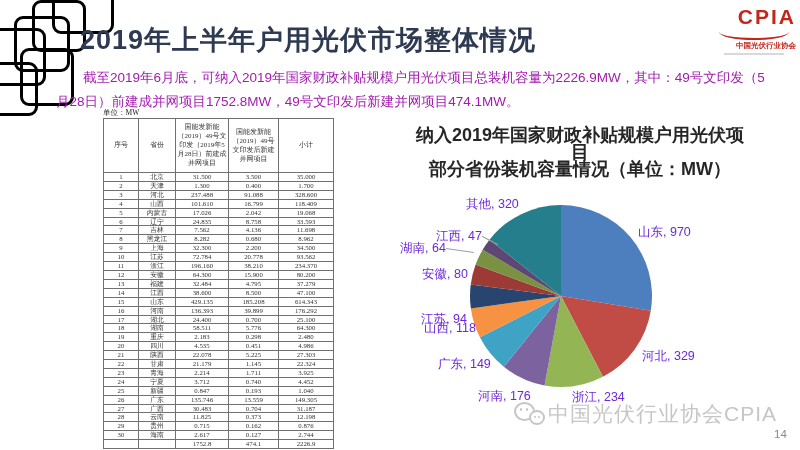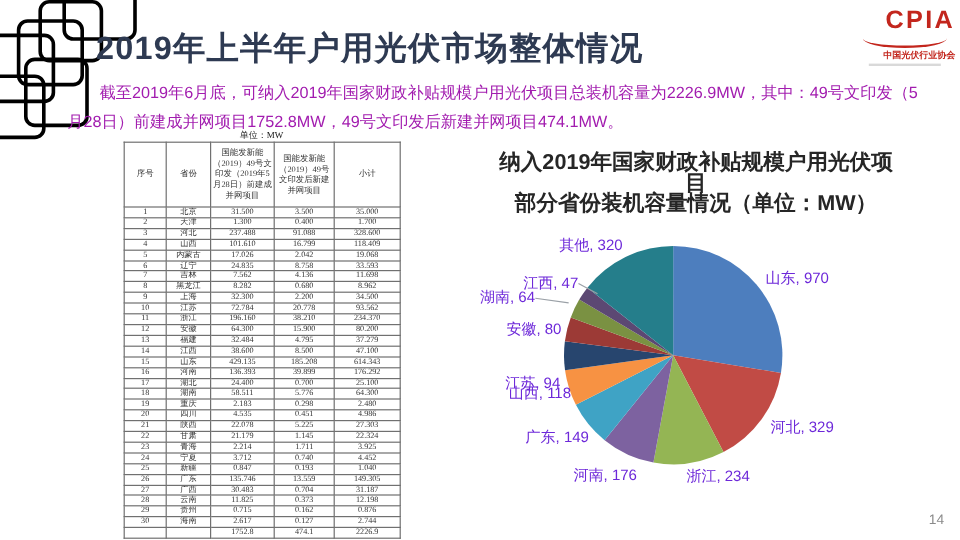--- a/index.html
+++ b/index.html
@@ -28,21 +28,21 @@
   .logo-sub{font-size:7.5px; font-weight:700; color:#C3261D; margin-top:1px; white-space:nowrap;}
   .logo-fineprint{width:60px; height:2px; margin:2px auto 0 auto; background:#d9d9d9;}
 
   .intro{
     position:absolute; left:56px; top:66px; width:722px; margin:0;
     font-size:13.5px; line-height:24px; color:#a21caf; text-indent:2em;
   }
 
   
   .unit-label{position:absolute; left:103px; top:108px; width:230px;
-    text-align:center; font-size:7.5px; color:#222; font-family:"Liberation Serif",serif;}
+    text-align:left; font-size:7.5px; color:#222; font-family:"Liberation Serif",serif;}
   .tbl{position:absolute; left:103px; top:118px; width:230px;
     border-collapse:collapse; table-layout:fixed;
     font-family:"Liberation Serif",serif; color:#333;}
   .tbl th,.tbl td{border:1px solid #707070; padding:0; text-align:center; overflow:hidden;}
   .tbl th{font-size:7px; line-height:9px; font-weight:400; height:51px; padding:1px;}
   .tbl td{font-size:6.8px; line-height:7.9px; height:7.9px; white-space:nowrap;}
 
   
   .chart-title{position:absolute; left:410px; top:127px; width:340px;
     text-align:center; font-size:18px; font-weight:700; color:#262626; line-height:17px;}
@@ -373,16 +373,23 @@
       <div class="pie-label plbl-5">山西, 118</div>
       <div class="pie-label plbl-6">江苏, 94</div>
       <div class="pie-label plbl-7">安徽, 80</div>
       <div class="pie-label plbl-8">湖南, 64</div>
       <div class="pie-label plbl-9">江西, 47</div>
       <div class="pie-label plbl-10">其他, 320</div>
     </div>
   <div class="leader-a"></div>
   <div class="leader-b"></div>
 
+  <div class="watermark">
+    <span class="wm-icon">
+      <span class="wm-big"></span>
+      <span class="wm-small"></span>
+    </span>
+    <span class="wm-text">中国光伏行业协会CPIA</span>
+  </div>
 
   <div class="page-num">14</div>
 
 </div>
 
 </body></html>

